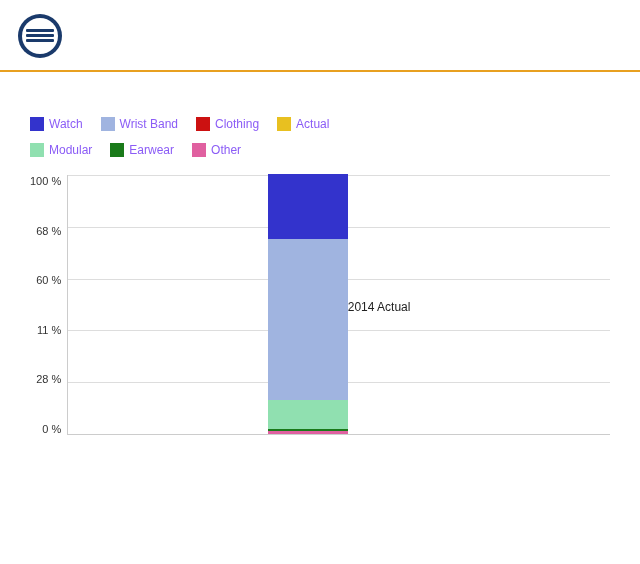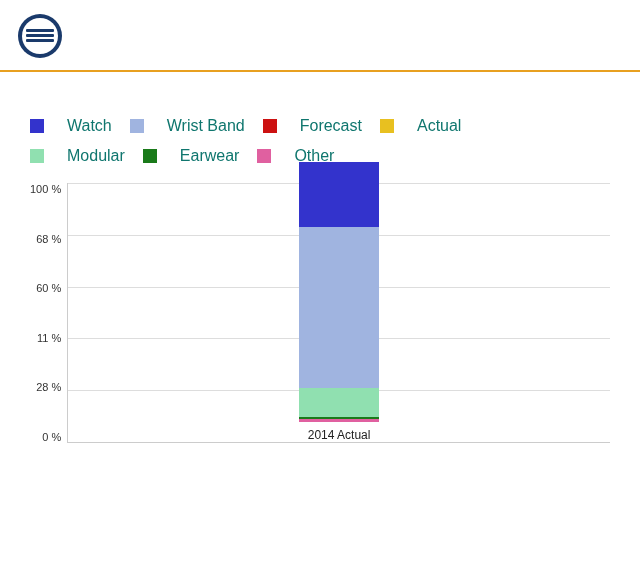--- a/index.html
+++ b/index.html
@@ -59,23 +59,22 @@
       margin-right: 18px;
       margin-bottom: 4px;
     }
     .legend-color {
       width: 14px;
       height: 14px;
       margin-right: 5px;
       flex-shrink: 0;
     }
     .legend-label {
-      font-size: 16px;
-      color: #0f766e;
-      margin-left: 18px;
+      font-size: 12px;
+      color: #8b5cf6;
     }
     .chart-container {
       display: flex;
       align-items: flex-end;
       padding: 0 10px;
     }
     .y-axis {
       display: flex;
       flex-direction: column;
       justify-content: space-between;
@@ -108,21 +107,21 @@
       display: flex;
       justify-content: space-around;
       align-items: flex-end;
       height: 100%;
       padding: 0 30px;
       position: relative;
       z-index: 1;
     }
     .bar-col {
       display: flex;
-      flex-direction: column;
+      flex-direction: row;
       align-items: center;
     }
     .bar {
       width: 80px;
       display: flex;
       flex-direction: column-reverse;
       height: 260px;
     }
     .bar-segment {
       width: 100%;
@@ -162,21 +161,21 @@
   <div class="legend-item">
     <div class="legend-color" style="background:#3333cc;"></div>
     <span class="legend-label">Watch</span>
   </div>
       <div class="legend-item">
     <div class="legend-color" style="background:#a0b4e0;"></div>
     <span class="legend-label">Wrist Band</span>
   </div>
       <div class="legend-item">
     <div class="legend-color" style="background:#cc1111;"></div>
-    <span class="legend-label">Forecast</span>
+    <span class="legend-label">Clothing</span>
   </div>
       <div class="legend-item">
     <div class="legend-color" style="background:#e8c020;"></div>
     <span class="legend-label">Actual</span>
   </div>
       <div style="width: 100%;"></div>
       <div class="legend-item">
     <div class="legend-color" style="background:#90e0b0;"></div>
     <span class="legend-label">Modular</span>
   </div>

